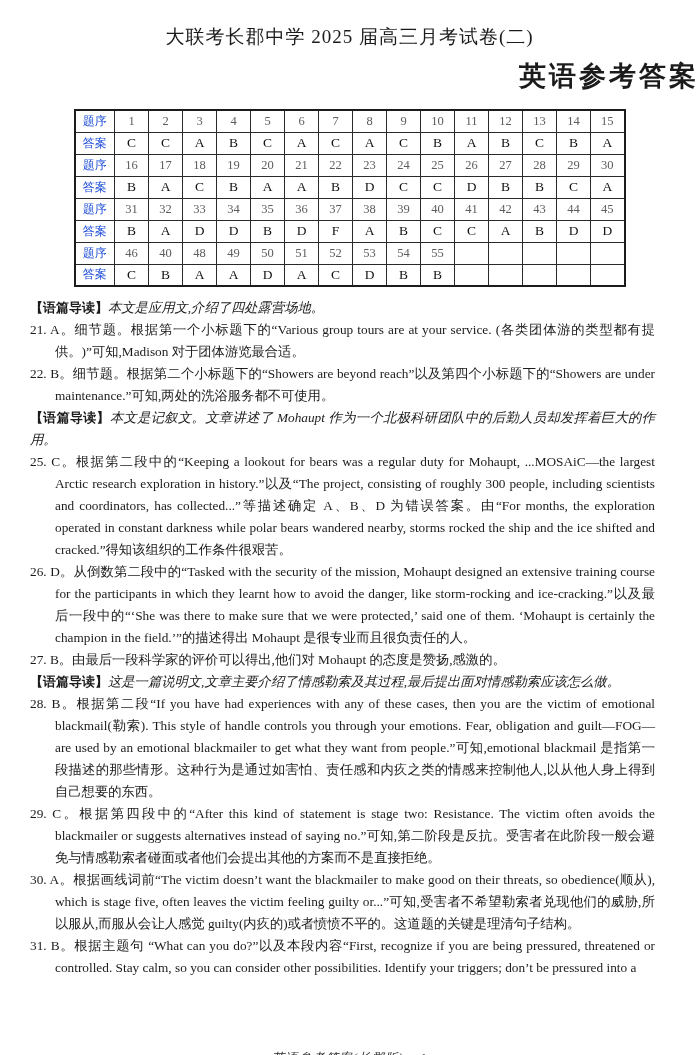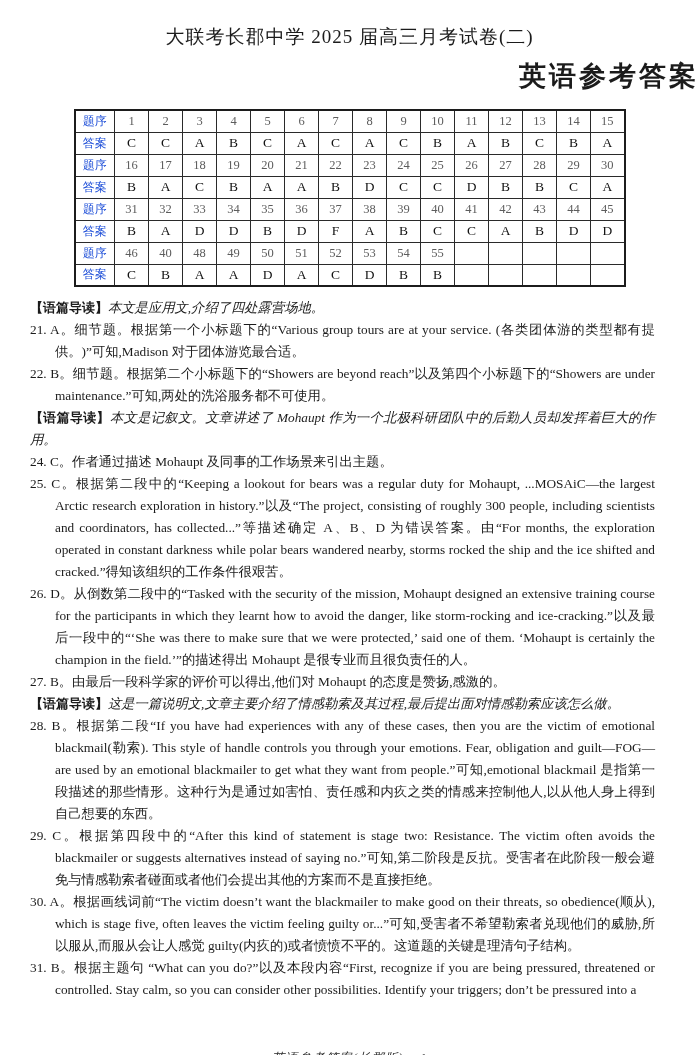--- a/index.html
+++ b/index.html
@@ -207,21 +207,20 @@
           <td class="ans"></td>
         </tr>
       </tbody>
   </table>
 
   <div class="content">
       <p class="guide"><span class="glabel">【语篇导读】</span><span class="gtext">本文是应用文,介绍了四处露营场地。</span></p>
       <p class="item"><span class="num">21.</span><span class="itext"> A。细节题。根据第一个小标题下的“Various group tours are at your service. (各类团体游的类型都有提供。)”可知,Madison 对于团体游览最合适。</span></p>
       <p class="item"><span class="num">22.</span><span class="itext"> B。细节题。根据第二个小标题下的“Showers are beyond reach”以及第四个小标题下的“Showers are under maintenance.”可知,两处的洗浴服务都不可使用。</span></p>
       <p class="guide"><span class="glabel">【语篇导读】</span><span class="gtext">本文是记叙文。文章讲述了 Mohaupt 作为一个北极科研团队中的后勤人员却发挥着巨大的作用。</span></p>
-      <p class="item"><span class="num">24.</span><span class="itext"> C。作者通过描述 Mohaupt 及同事的工作场景来引出主题。</span></p>
       <p class="item"><span class="num">25.</span><span class="itext"> C。根据第二段中的“Keeping a lookout for bears was a regular duty for Mohaupt, ...MOSAiC—the largest Arctic research exploration in history.”以及“The project, consisting of roughly 300 people, including scientists and coordinators, has collected...”等描述确定 A、B、D 为错误答案。由“For months, the exploration operated in constant darkness while polar bears wandered nearby, storms rocked the ship and the ice shifted and cracked.”得知该组织的工作条件很艰苦。</span></p>
       <p class="item"><span class="num">26.</span><span class="itext"> D。从倒数第二段中的“Tasked with the security of the mission, Mohaupt designed an extensive training course for the participants in which they learnt how to avoid the danger, like storm-rocking and ice-cracking.”以及最后一段中的“‘She was there to make sure that we were protected,’ said one of them. ‘Mohaupt is certainly the champion in the field.’”的描述得出 Mohaupt 是很专业而且很负责任的人。</span></p>
       <p class="item"><span class="num">27.</span><span class="itext"> B。由最后一段科学家的评价可以得出,他们对 Mohaupt 的态度是赞扬,感激的。</span></p>
       <p class="guide"><span class="glabel">【语篇导读】</span><span class="gtext">这是一篇说明文,文章主要介绍了情感勒索及其过程,最后提出面对情感勒索应该怎么做。</span></p>
       <p class="item"><span class="num">28.</span><span class="itext"> B。根据第二段“If you have had experiences with any of these cases, then you are the victim of emotional blackmail(勒索). This style of handle controls you through your emotions. Fear, obligation and guilt—FOG—are used by an emotional blackmailer to get what they want from people.”可知,emotional blackmail 是指第一段描述的那些情形。这种行为是通过如害怕、责任感和内疚之类的情感来控制他人,以从他人身上得到自己想要的东西。</span></p>
       <p class="item"><span class="num">29.</span><span class="itext"> C。根据第四段中的“After this kind of statement is stage two: Resistance. The victim often avoids the blackmailer or suggests alternatives instead of saying no.”可知,第二阶段是反抗。受害者在此阶段一般会避免与情感勒索者碰面或者他们会提出其他的方案而不是直接拒绝。</span></p>
       <p class="item"><span class="num">30.</span><span class="itext"> A。根据画线词前“The victim doesn’t want the blackmailer to make good on their threats, so obedience(顺从), which is stage five, often leaves the victim feeling guilty or...”可知,受害者不希望勒索者兑现他们的威胁,所以服从,而服从会让人感觉 guilty(内疚的)或者愤愤不平的。这道题的关键是理清句子结构。</span></p>
       <p class="item"><span class="num">31.</span><span class="itext"> B。根据主题句 “What can you do?”以及本段内容“First, recognize if you are being pressured, threatened or controlled. Stay calm, so you can consider other possibilities. Identify your triggers; don’t be pressured into a</span></p>
     </div>
 

